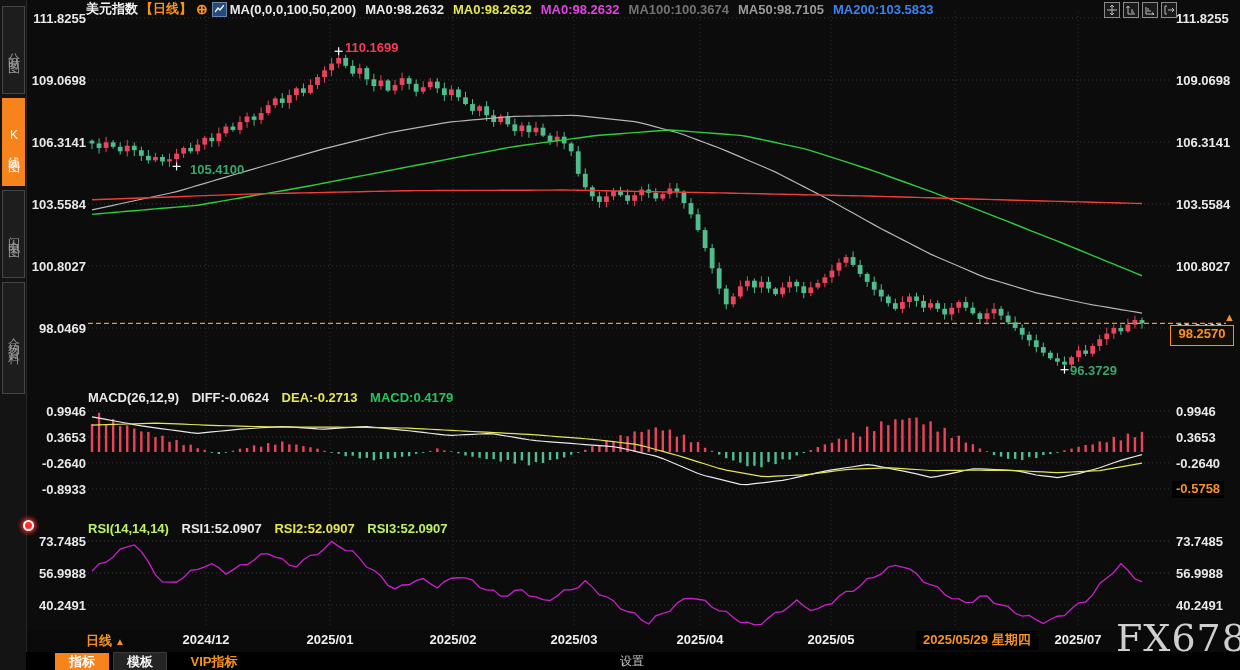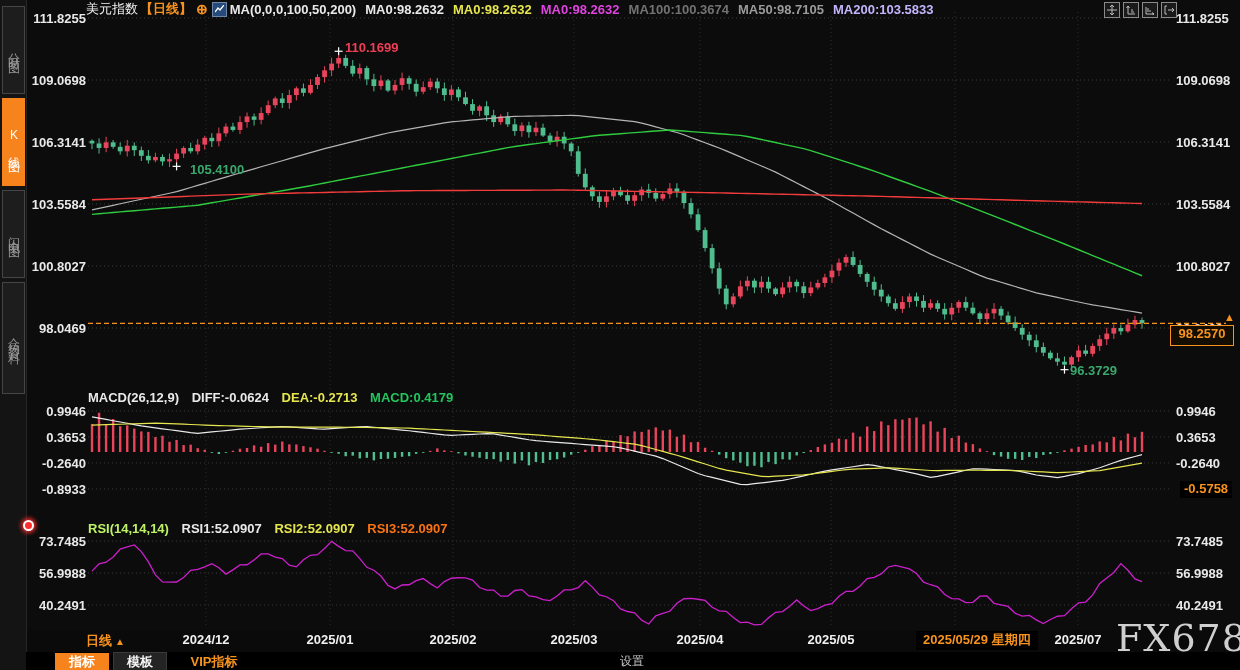--- a/index.html
+++ b/index.html
@@ -12,36 +12,36 @@
     font-size:12px;color:#9a9a9a;background:#1d1d1d;border:1px solid #454545;cursor:pointer;}
   .side-tab.active{background:#f7831d;color:#ffffff;border-color:#f7831d;}
   
   #chart-svg{position:absolute;left:0;top:0;z-index:1;}
   .lbl{position:absolute;font:700 13px "Liberation Sans",sans-serif;color:#e9e9e9;line-height:15px;z-index:3;}
   .axL{left:28px;width:58px;text-align:right;}
   .axR{left:1176px;text-align:left;}
   
   #header{position:absolute;left:30px;top:1px;height:16px;z-index:4;display:flex;align-items:center;
           font:600 13px "Liberation Sans",sans-serif;white-space:nowrap;}
-  #header .sym{color:#f2f2f2;font-weight:400;margin-left:56px;}
+  #header .sym{color:#f2f2f2;font-weight:700;margin-left:56px;}
   #header .per{color:#f7931e;margin-left:2px;}
   #header .plus{color:#f7931e;font-size:14px;margin:0 4px;cursor:pointer;}
   #header .mini-ic{display:inline-flex;width:13px;height:13px;background:#274a7c;border:1px solid #6f87a8;
                    align-items:center;justify-content:center;margin-right:3px;}
   .c-w{color:#e9e9e9;margin-right:9px;} .c-y{color:#e6e64f;margin-right:9px;} .c-m{color:#e044e0;margin-right:9px;}
-  .c-g{color:#737373;margin-right:9px;} .c-gy{color:#9b9b9b;margin-right:9px;} .c-r{color:#c4b5fd;margin-right:9px;}
+  .c-g{color:#737373;margin-right:9px;} .c-gy{color:#9b9b9b;margin-right:9px;} .c-r{color:#3b82f6;margin-right:9px;}
   #hdr-icons{position:absolute;left:1104px;top:2px;display:flex;gap:3px;z-index:4;}
   .hic{width:14px;height:14px;border:1px solid #8a8a8a;background:#1a1a1a;display:flex;align-items:center;justify-content:center;cursor:pointer;}
   
   .ann{position:absolute;font:700 13px "Liberation Sans",sans-serif;z-index:3;}
   #last-badge{position:absolute;left:1170px;top:325px;width:62px;height:19px;line-height:19px;text-align:center;
       border:1px solid #f7931e;color:#f7931e;background:#140d02;font:700 13px "Liberation Sans",sans-serif;z-index:4;}
   #last-arrow{position:absolute;left:1224px;top:311px;color:#f7931e;font-size:11px;z-index:4;}
   #macd-badge{position:absolute;left:1172px;top:481px;padding:0 4px;height:17px;line-height:17px;background:#000;
-      color:#f7931e;font:700 13px "Liberation Sans",sans-serif;z-index:4;margin-left:8px;}
+      color:#f7931e;font:700 13px "Liberation Sans",sans-serif;z-index:4;}
   .pane-hdr{position:absolute;left:88px;font:600 13px "Liberation Sans",sans-serif;z-index:3;white-space:nowrap;}
   .pane-hdr span{margin-right:9px;}
   #live-dot{position:absolute;left:23px;top:520px;width:7px;height:7px;border-radius:50%;background:#ff2d2d;
       border:2px solid #fff;box-shadow:0 0 4px 2px rgba(255,45,45,.9);z-index:7;}
   
   #date-strip{position:absolute;left:26px;top:630px;width:1214px;height:22px;background:#0a0a0a;z-index:4;}
   .d-lbl{position:absolute;top:2px;width:64px;text-align:center;font:700 13px "Liberation Sans",sans-serif;color:#f0f0f0;}
   #period-lbl{position:absolute;left:60px;top:2px;color:#f7931e;font:700 13px "Liberation Sans",sans-serif;cursor:pointer;}
   #period-lbl .tri{font-size:10px;margin-left:3px;}
   #hl-date{position:absolute;left:842px;top:1px;height:19px;line-height:19px;padding:0 7px;background:#000;
@@ -633,21 +633,21 @@
   <div class="lbl axR" style="top:404px;">0.9946</div>
   <div class="lbl axR" style="top:430px;">0.3653</div>
   <div class="lbl axR" style="top:456px;">-0.2640</div>
   <div id="macd-badge">-0.5758</div>
 
   <div id="live-dot"></div>
   <div class="pane-hdr" style="top:521px;">
     <span style="color:#bef264;">RSI(14,14,14)</span>
     <span style="color:#e9e9e9;">RSI1:52.0907</span>
     <span style="color:#e6e64f;">RSI2:52.0907</span>
-    <span style="color:#f97316;">RSI3:52.0907</span>
+    <span style="color:#bef264;">RSI3:52.0907</span>
   </div>
   <div class="lbl axL" style="top:534px;">73.7485</div>
   <div class="lbl axL" style="top:566px;">56.9988</div>
   <div class="lbl axL" style="top:598px;">40.2491</div>
   <div class="lbl axR" style="top:534px;">73.7485</div>
   <div class="lbl axR" style="top:566px;">56.9988</div>
   <div class="lbl axR" style="top:598px;">40.2491</div>
 
   <div id="date-strip">
     <span id="period-lbl">

